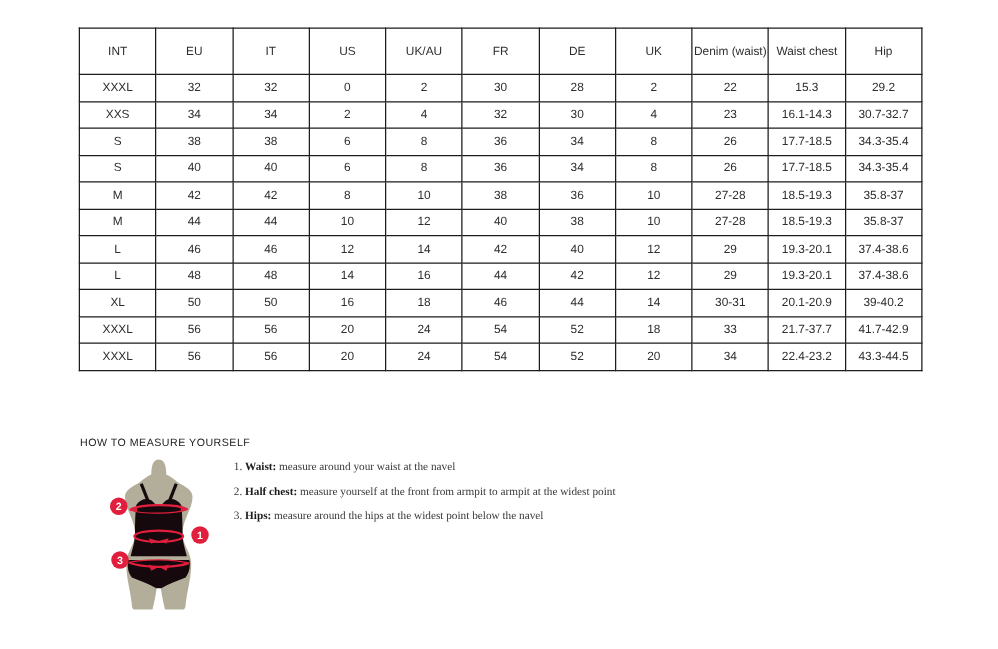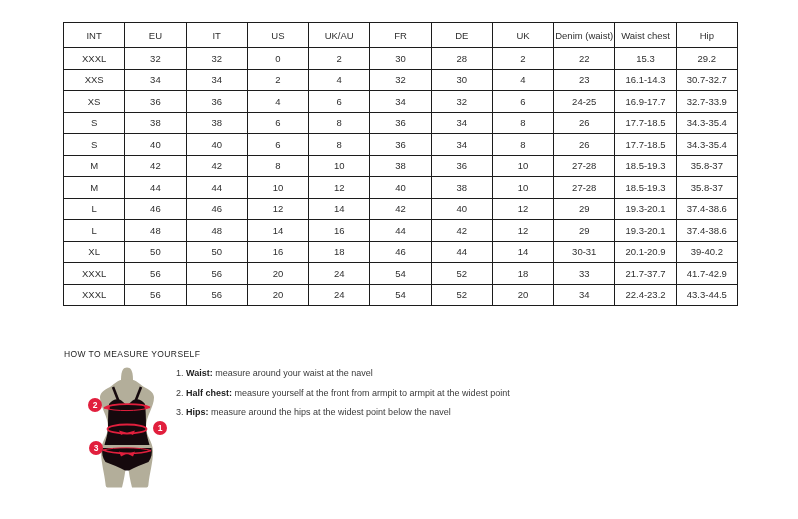--- a/index.html
+++ b/index.html
@@ -6,29 +6,29 @@
   html,body { width:798px; height:519px; background:#ffffff; overflow:hidden;
     font-family:"Liberation Sans", sans-serif; position:relative; }
 
   
   .size-table { position:absolute; left:63px; top:22px; width:675px;
     border-collapse:collapse; table-layout:fixed; }
   .size-table th, .size-table td {
     border:1px solid #1c1c1c; text-align:center; vertical-align:middle;
     font-size:9.5px; font-weight:400; color:#2e2e2e; padding:0 1px;
     white-space:nowrap; overflow:hidden; }
-  .size-table thead th { height:25px; }
+  .size-table thead th { height:37px; }
   .size-table tbody td { height:21.5px; }
 
   
   .measure-heading { position:absolute; left:64px; top:349px;
     font-size:8.5px; font-weight:400; letter-spacing:0.4px; color:#1c1c1c; }
 
-  .instructions { position:absolute; left:176px; top:369px; width:420px;
-    font-size:9px; color:#3a3a3a; }
+  .instructions { position:absolute; left:187px; top:369px; width:420px;
+    font-size:9px; color:#3a3a3a;font-family:Liberation Serif, serif; }
   .instruction { margin-bottom:10.5px; line-height:9px; }
   .instruction b { color:#1c1c1c; }
 
   .figure-wrap { position:absolute; left:80px; top:366px; width:110px; height:126px; }
   .figure-wrap svg { display:block; width:110px; height:126px; }
   .badge-num { font-size:8.5px; font-weight:700; fill:#ffffff;
     font-family:"Liberation Sans", sans-serif; }
 </style>
 </head>
 <body>
@@ -70,33 +70,20 @@
         <td>2</td>
         <td>4</td>
         <td>32</td>
         <td>30</td>
         <td>4</td>
         <td>23</td>
         <td>16.1-14.3</td>
         <td>30.7-32.7</td>
       </tr>
       <tr>
-        <td>XS</td>
-        <td>36</td>
-        <td>36</td>
-        <td>4</td>
-        <td>6</td>
-        <td>34</td>
-        <td>32</td>
-        <td>6</td>
-        <td>24-25</td>
-        <td>16.9-17.7</td>
-        <td>32.7-33.9</td>
-      </tr>
-      <tr>
         <td>S</td>
         <td>38</td>
         <td>38</td>
         <td>6</td>
         <td>8</td>
         <td>36</td>
         <td>34</td>
         <td>8</td>
         <td>26</td>
         <td>17.7-18.5</td>

